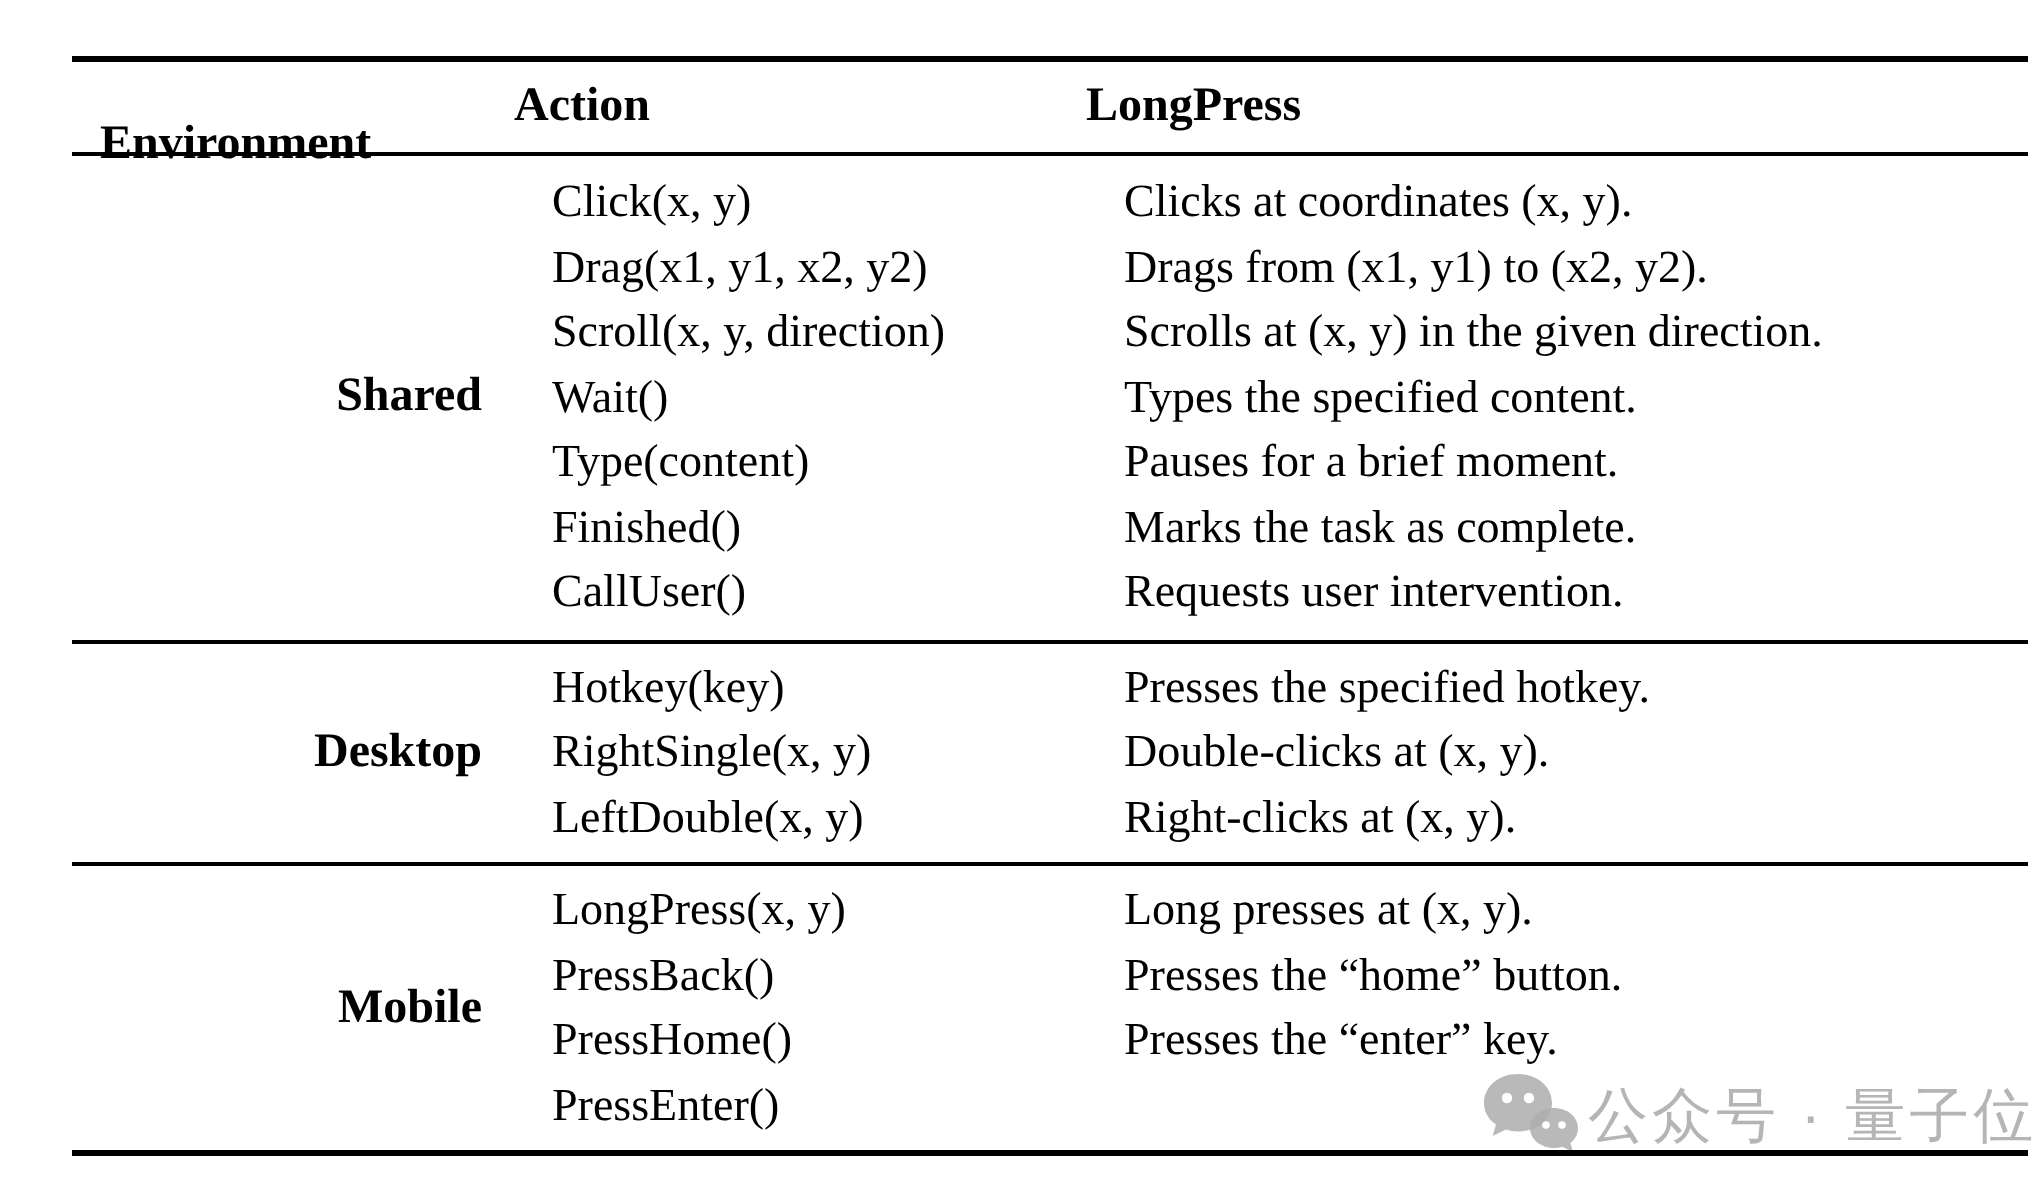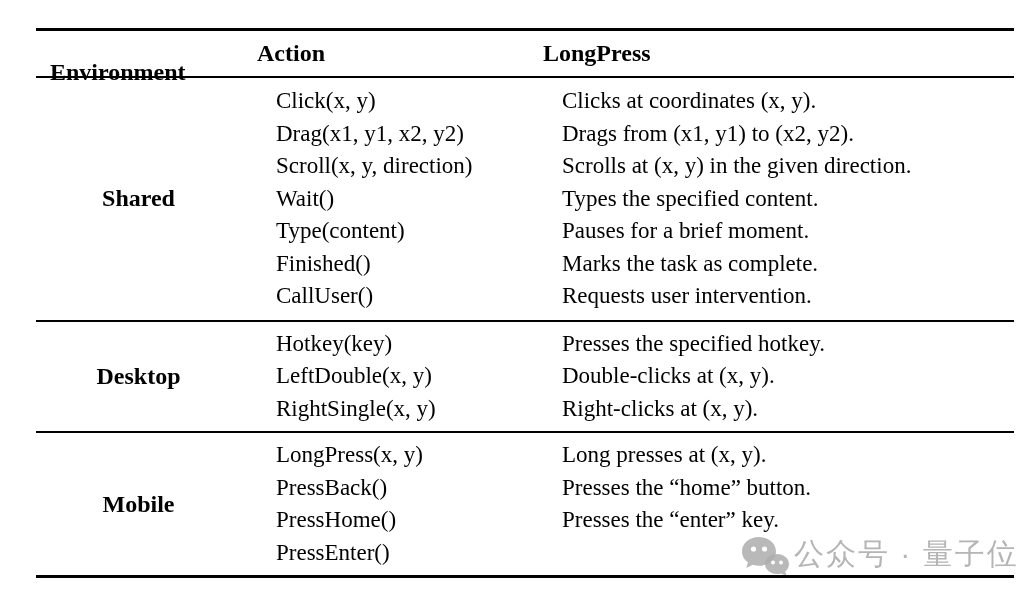--- a/index.html
+++ b/index.html
@@ -23,33 +23,33 @@
   }
   .section{
     display:flex;align-items:center;
     border-bottom:2px solid #000;
   }
   .section:last-child{border-bottom:none;}
   .sec-shared{padding:7px 0;}
   .sec-desktop{padding:6px 0;}
   .sec-mobile{padding:6px 0;}
 
-  .col-env{width:205px;text-align:center;flex:0 0 auto;}
+  .col-env{width:205px;text-align:right;flex:0 0 auto;}
   .header-row .col-env{text-align:left;padding-left:14px;box-sizing:border-box;margin-top:37px;}
   .col-action{width:302px;padding-left:16px;box-sizing:border-box;flex:0 0 auto;}
   .col-def{flex:1;}
 
   .env-label{font-weight:bold;font-size:24px;}
   .rows{display:flex;}
   .rows .cell-line{line-height:32.5px;white-space:nowrap;margin-left:19px;}
 
   
   .watermark{
     position:absolute;left:740px;top:534px;z-index:0;
-    display:flex;
+    display:flex;align-items:center;
     color:#b5b5b5;
   }
   .watermark-icon{width:50px;height:48px;flex:0 0 auto;margin-right:4px;}
   .watermark-text{
     font-family:"Liberation Sans","DejaVu Sans",sans-serif;
     font-size:30px;letter-spacing:2px;white-space:nowrap;
   }
 </style>
 </head>
 <body>
@@ -84,22 +84,22 @@
         <div class="cell-line">Requests user intervention.</div>
       </div>
     </div>
   </div>
 
   <div class="section sec-desktop">
     <div class="col-env env-label">Desktop</div>
     <div class="rows" style="flex:1">
       <div class="col-action">
         <div class="cell-line">Hotkey(key)</div>
+        <div class="cell-line">RightSingle(x, y)</div>
         <div class="cell-line">LeftDouble(x, y)</div>
-        <div class="cell-line">RightSingle(x, y)</div>
       </div>
       <div class="col-def">
         <div class="cell-line">Presses the specified hotkey.</div>
         <div class="cell-line">Double-clicks at (x, y).</div>
         <div class="cell-line">Right-clicks at (x, y).</div>
       </div>
     </div>
   </div>
 
   <div class="section sec-mobile">

